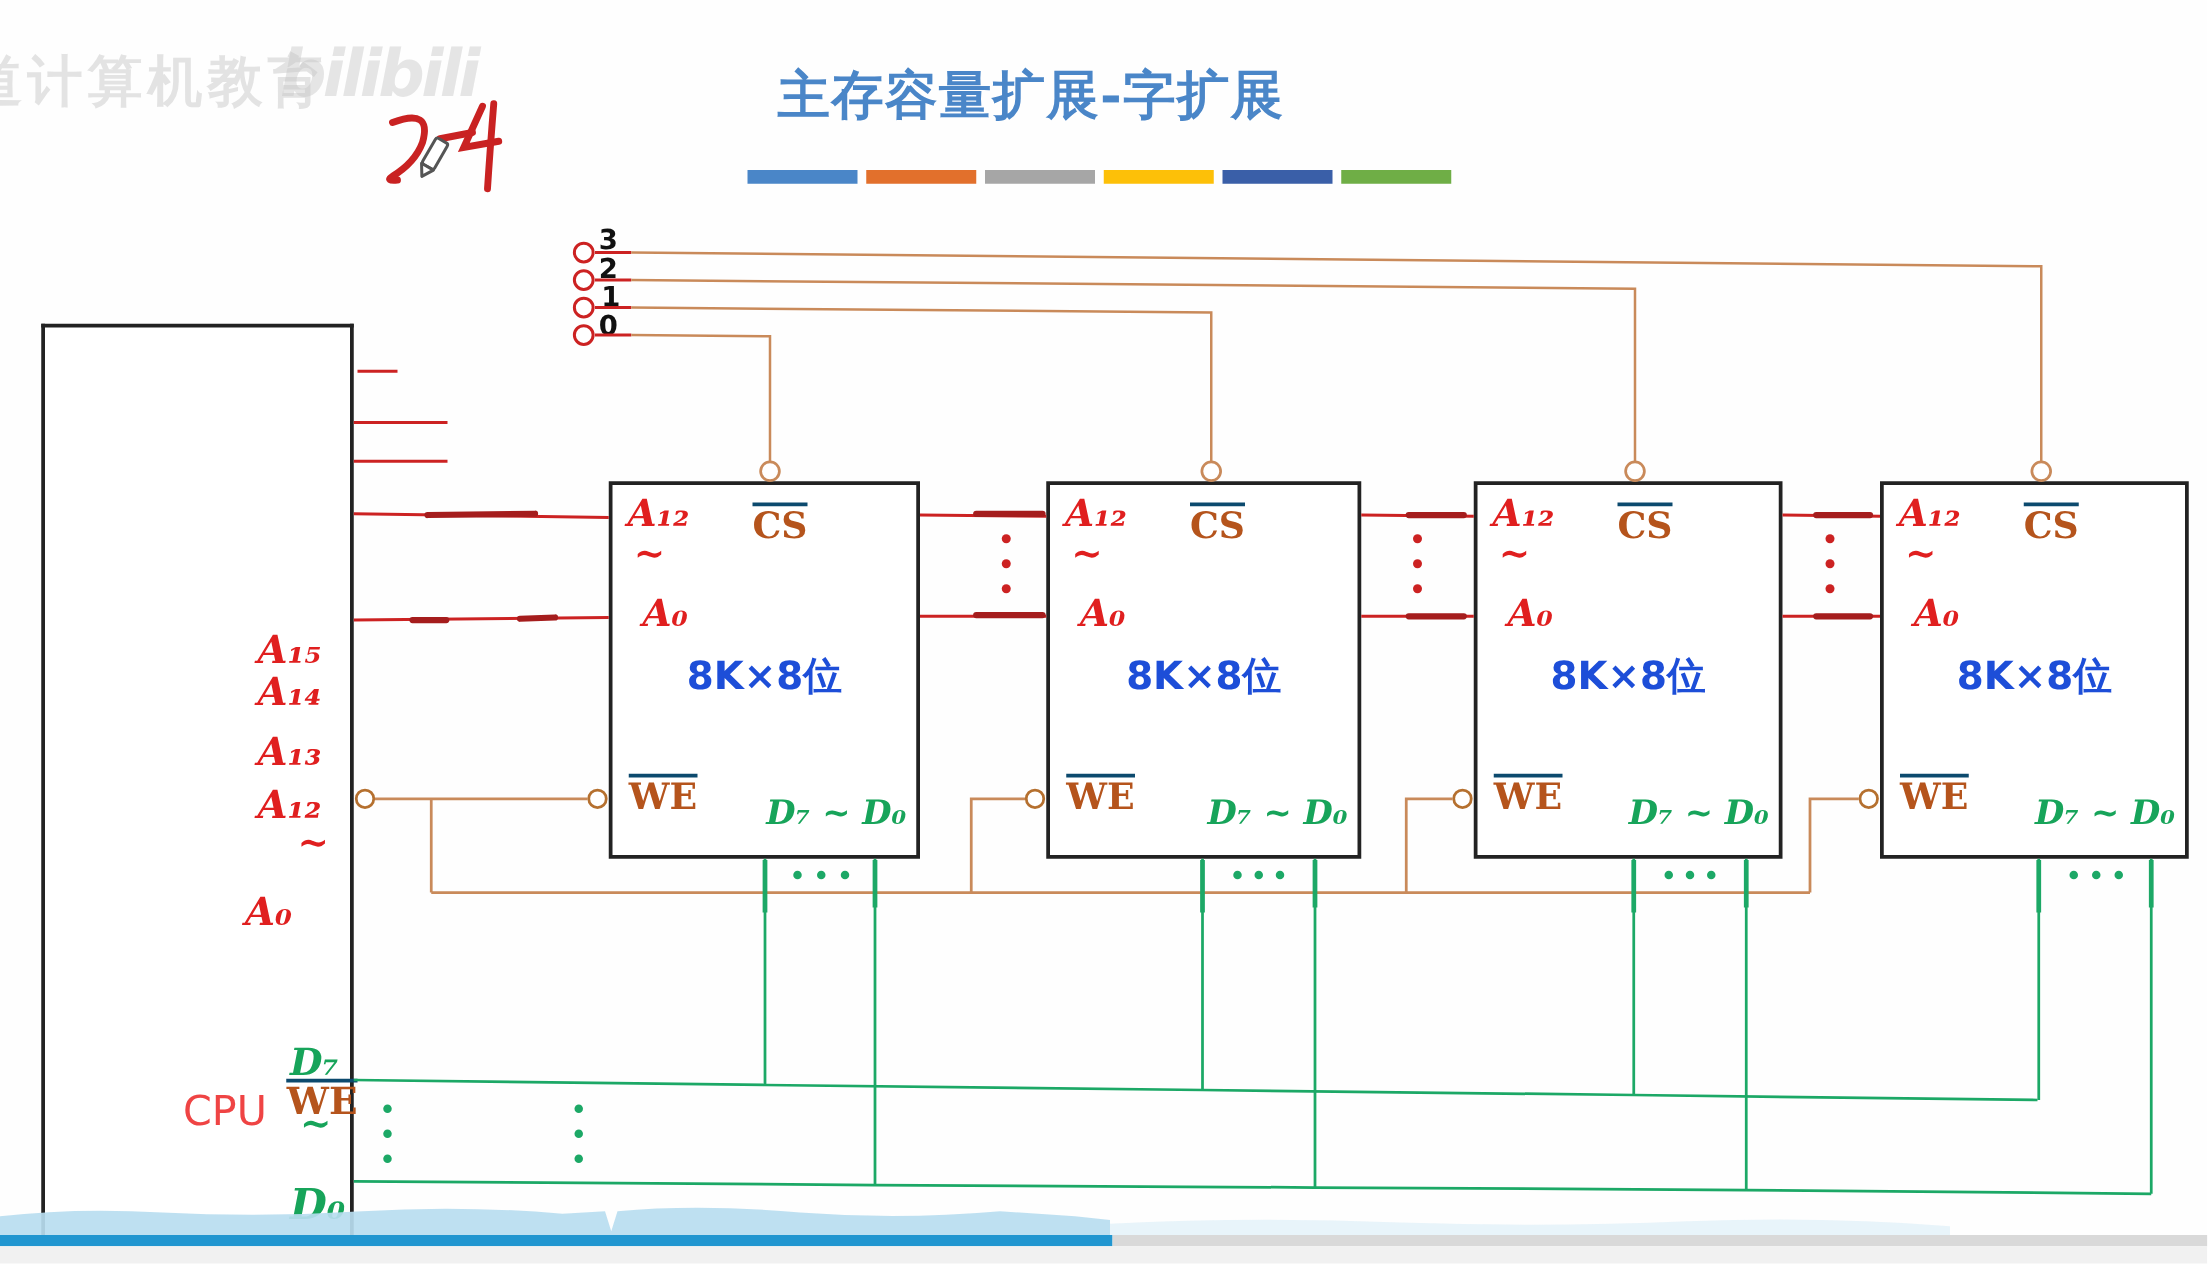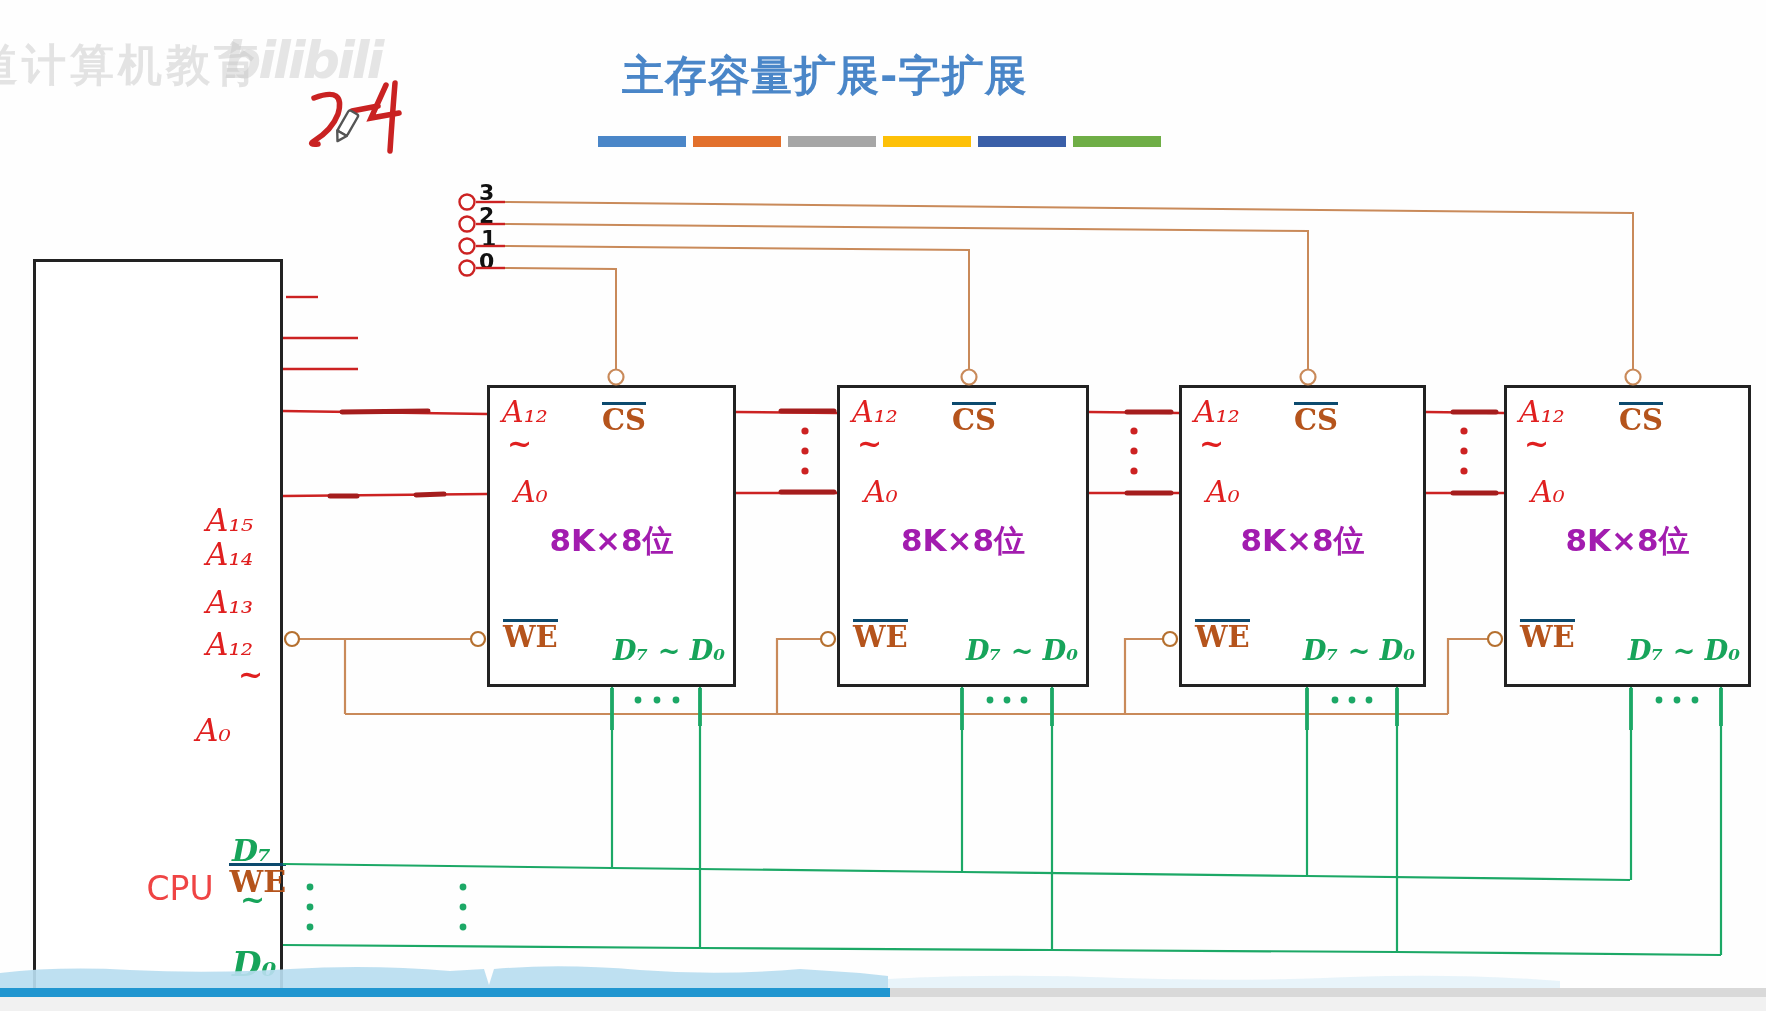--- a/index.html
+++ b/index.html
@@ -18,31 +18,31 @@
   
   .box{position:absolute;background:#fff;border:3px solid #222;box-sizing:border-box;}
   #cpu-box{left:33px;top:259px;width:250px;height:736px;border-bottom:none;}
   #decoder-box{left:358px;top:191px;width:103px;height:191px;}
   #decoder-label{left:36px;top:52px;width:30px;font-size:26px;line-height:31px;color:#1c1c1c;
                  text-align:center;word-break:break-all;}
   .chip{position:absolute;top:385px;height:302px;background:#fff;border:3px solid #222;box-sizing:border-box;}
   #chip-0{left:487px;width:249px;} #chip-1{left:837px;width:252px;}
   #chip-2{left:1179px;width:247px;} #chip-3{left:1504px;width:247px;}
   
-  .mathr{font-family:"DejaVu Serif","Liberation Serif",serif;font-style:italic;font-weight:normal;color:#e01f1f;}
+  .mathr{font-family:"DejaVu Serif","Liberation Serif",serif;font-style:italic;font-weight:bold;color:#e01f1f;}
   .mathg{font-family:"DejaVu Serif","Liberation Serif",serif;font-style:italic;font-weight:bold;color:#17a45a;text-align:right;}
   .ctl{font-family:"DejaVu Serif","Liberation Serif",serif;font-weight:bold;color:#b5541c;}
   .ovl{display:inline-block;border-top:3px solid #0c4a6e;padding-top:1px;line-height:1;}
   .cpu-pin{width:80px;text-align:left;font-size:31px;}
   .tld{font-family:"DejaVu Serif","Liberation Serif",serif;font-weight:bold;font-size:30px;line-height:20px;}
   .chip .a12{left:12px;top:6px;font-size:30px;}
   .chip .tilde{left:17px;top:46px;}
   .chip .a0{left:24px;top:86px;font-size:30px;}
   .chip .cs{left:112px;top:14px;font-size:29px;}
-  .chip .cap{left:0;top:132px;width:100%;text-align:center;font-size:31px;font-weight:bold;color:#a21caf;}
+  .chip .cap{left:0;top:132px;width:100%;text-align:center;font-size:31px;font-weight:bold;color:#1d4ed8;}
   .chip .we{left:13px;top:231px;font-size:29px;}
   .chip .dd{right:8px;top:247px;font-size:27px;}
   #cpu-name{left:94px;top:607px;width:100px;text-align:center;font-size:33px;color:#ef4444;}
   .dec-out{font-weight:bold;font-size:22px;color:#111;}
   svg.overlay{position:absolute;left:0;top:0;pointer-events:none;}
   #progress-done{left:0;top:988px;width:890px;height:9px;background:#2196d0;}
   #progress-rest{left:890px;top:988px;width:876px;height:9px;background:#d9d9d9;}
   #player-bottom{left:0;top:997px;width:1766px;height:14px;background:#f1f1f1;}
 </style>
 </head>

